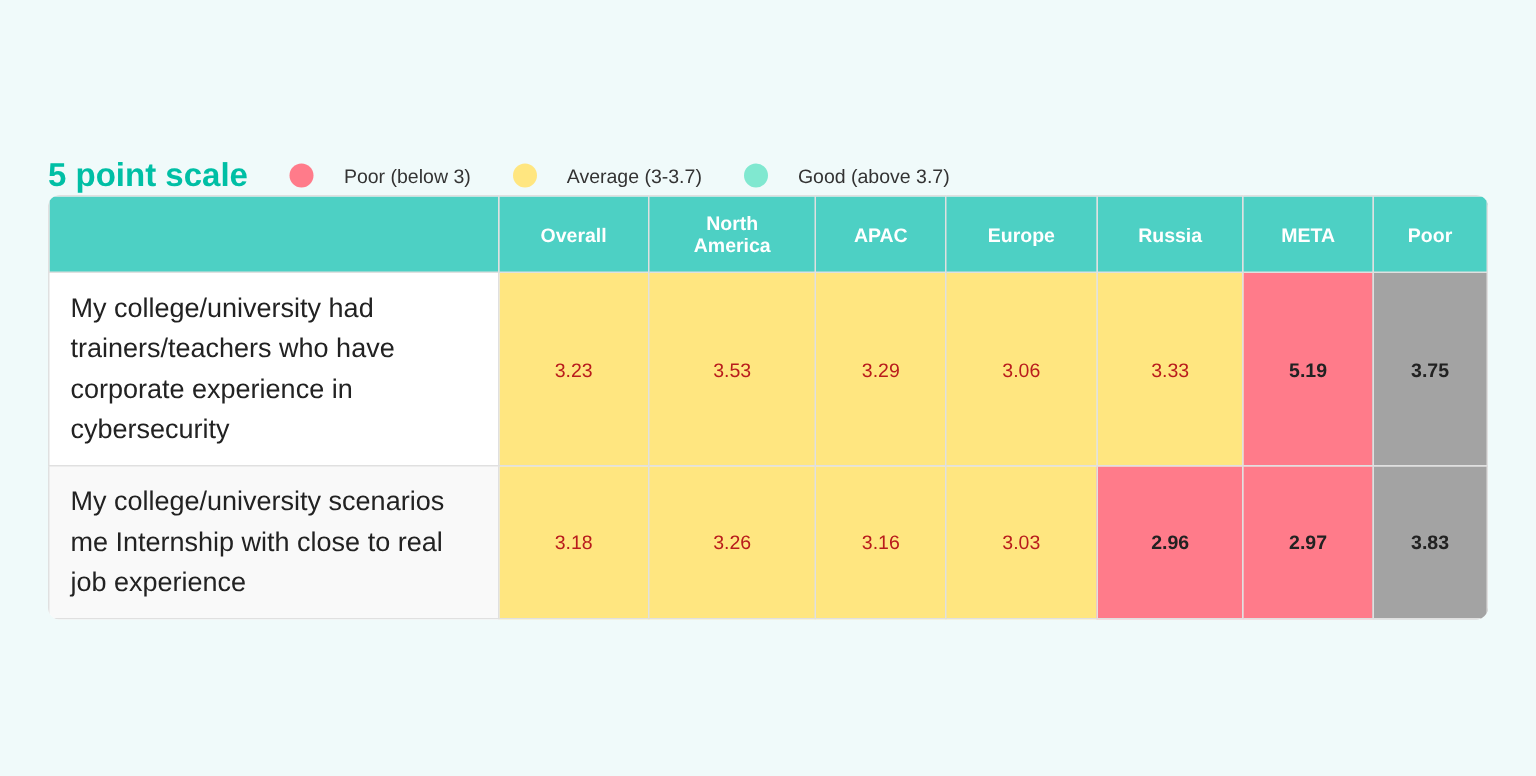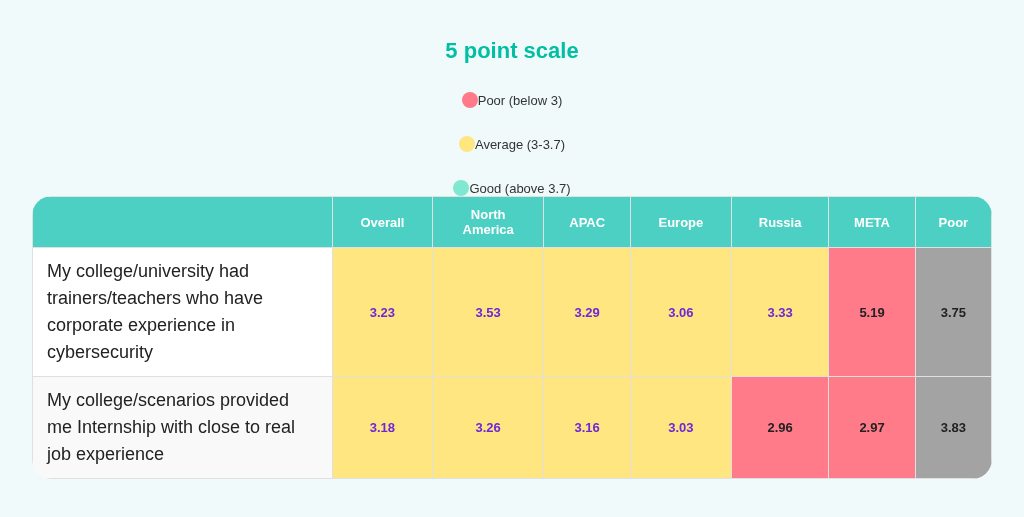--- a/index.html
+++ b/index.html
@@ -15,45 +15,44 @@
     }
     .container {
       background: #f0fafa;
       padding: 24px 32px;
       width: 100%;
     }
     .legend-row {
       display: flex;
       align-items: center;
       gap: 28px;
-      flex-direction: column;
     }
     .title {
       font-size: 22px;
       font-weight: 700;
       color: #00bfa5;
     }
     .legend-item {
       display: flex;
       align-items: center;
-      gap: 0;
+      gap: 20px;
       font-size: 13px;
       color: #333;
     }
     .legend-dot {
       width: 16px;
       height: 16px;
       border-radius: 50%;
       display: inline-block;
     }
     table {
       width: 100%;
       border-collapse: collapse;
       background: white;
-      border-radius: 20px;
+      border-radius: 8px;
       overflow: hidden;
       padding-left: 12px;
     }
     th {
       background: #4dd0c4;
       color: #fff;
       font-weight: 600;
       font-size: 13px;
       text-align: center;
       padding: 10px 8px;
@@ -84,22 +83,22 @@
     tr:nth-child(odd) td.question-cell {
       background: #fff;
     }
     .cell-good {
       background: #a3a3a3;
       color: #222;
       font-weight: 600;
     }
     .cell-average {
       background: #ffe680;
-      color: #6d28d9;
-      font-weight: 700;
+      color: #b91c1c;
+      font-weight: 400;
     }
     .cell-poor {
       background: #ff7b8a;
       color: #222;
       font-weight: 600;
     }
     tr:nth-child(even) {
       background: #f9f9f9;
     }
   </style>
@@ -140,21 +139,21 @@
           <td class="question-cell">My college/university had trainers/teachers who have corporate experience in cybersecurity</td>
           <td class="cell-average">3.23</td>
           <td class="cell-average">3.53</td>
           <td class="cell-average">3.29</td>
           <td class="cell-average">3.06</td>
           <td class="cell-average">3.33</td>
           <td class="cell-poor">5.19</td>
           <td class="cell-good">3.75</td>
         </tr>
         <tr>
-          <td class="question-cell">My college/scenarios provided me Internship with close to real job experience</td>
+          <td class="question-cell">My college/university scenarios me Internship with close to real job experience</td>
           <td class="cell-average">3.18</td>
           <td class="cell-average">3.26</td>
           <td class="cell-average">3.16</td>
           <td class="cell-average">3.03</td>
           <td class="cell-poor">2.96</td>
           <td class="cell-poor">2.97</td>
           <td class="cell-good">3.83</td>
         </tr>
       </tbody>
   </table>

